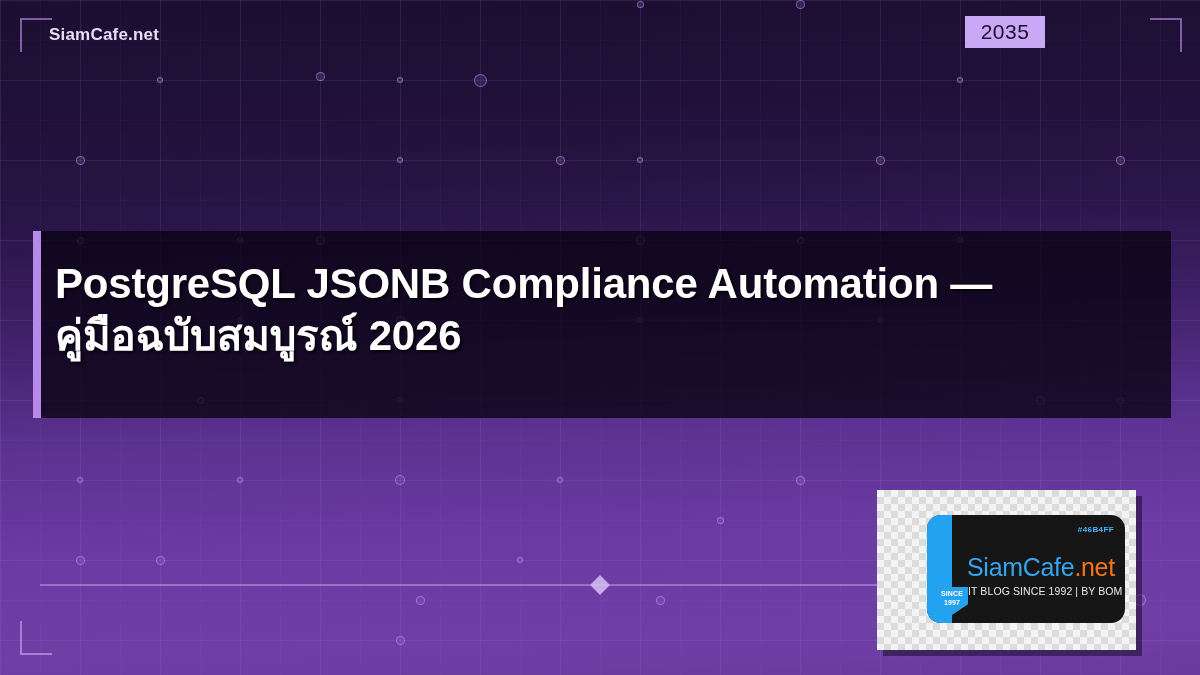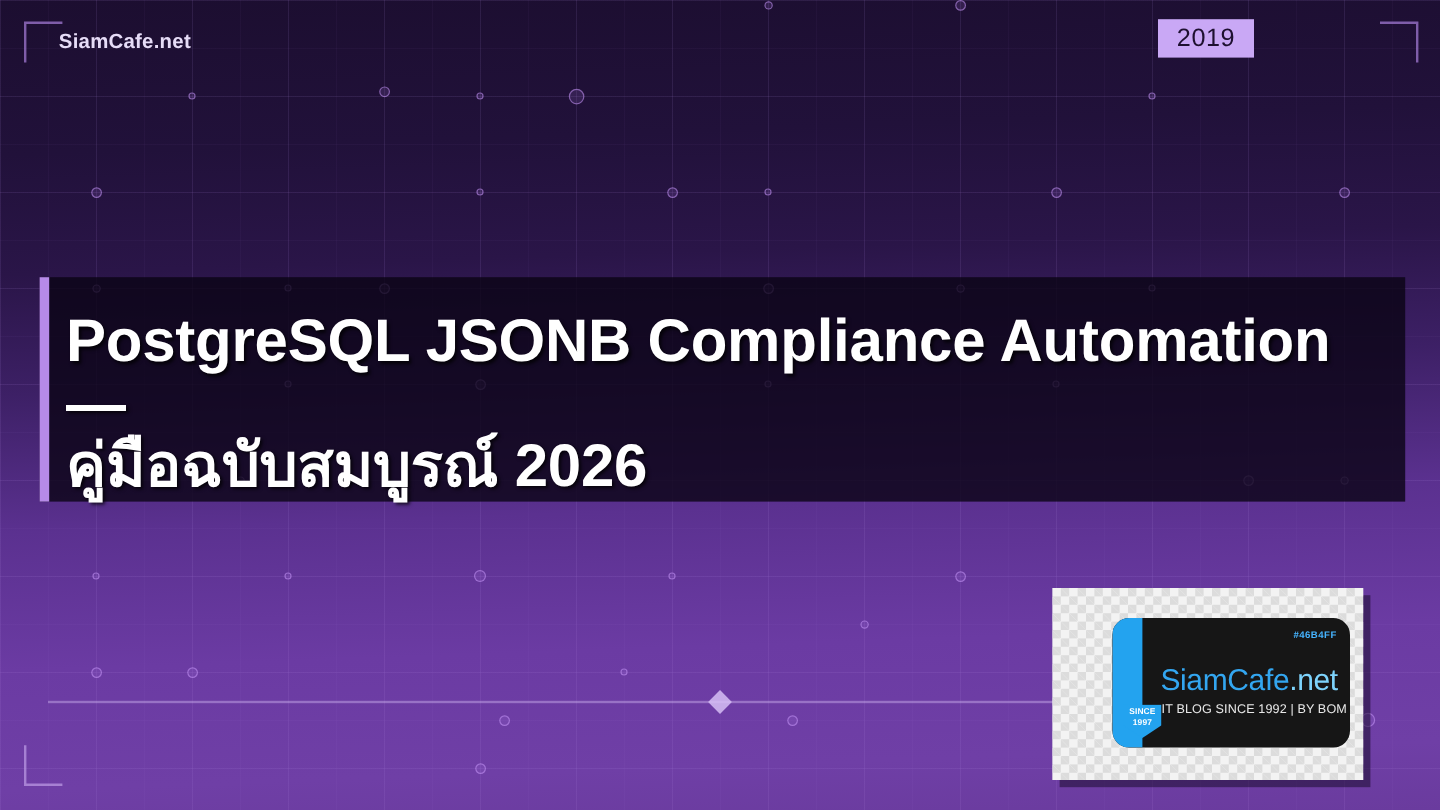--- a/index.html
+++ b/index.html
@@ -86,21 +86,21 @@
   }
   .title-accent {
     position:absolute; left:33px; top:231px;
     width:8px; height:187px;
     background:#b68ae8;
   }
   .title-text {
     position:absolute; left:55px; top:258px;
     width:1100px;
     color:#ffffff;
-    font-size:50px; font-weight:bold;
+    font-size:42px; font-weight:bold;
     line-height:52px;
     letter-spacing:-0.2px;
     text-shadow:2px 2px 3px rgba(0,0,0,0.75);
     white-space:pre-line;
   }
 
   
   .divider {
     position:absolute; left:40px; top:584px;
     width:1080px; height:2px;
@@ -158,21 +158,21 @@
   .ribbon-badge span { font-size:7px; font-weight:bold; letter-spacing:.1px; }
   .hexcode {
     position:absolute; right:11px; top:10px;
     color:#46b4ff; font-size:8px; font-weight:bold; letter-spacing:.4px;
   }
   .logo-brand {
     position:absolute; left:40px; top:38px;
     font-size:25px; letter-spacing:-.3px;
   }
   .logo-brand .b { color:#33a6f0;text-align:center; }
-  .logo-brand .w { color:#7dd3fc; }
+  .logo-brand .w { color:#f97316; }
   .logo-tag {
     position:absolute; left:41px; top:70px;
     color:#e8e8e8; font-size:10.5px; letter-spacing:.1px;
   }
 </style>
 </head>
 <body>
 
 <div id="stage">
 
@@ -222,21 +222,21 @@
       <div class="node" style="left: 196.5px; top: 396.5px; width: 7px; height: 7px;"></div>
       <div class="node" style="left: 517px; top: 557px; width: 6px; height: 6px;"></div>
     </div>
 
   <div class="bracket tl"></div>
   <div class="bracket tr"></div>
   <div class="bracket bl"></div>
 
   <div class="site-name">SiamCafe.net</div>
 
-  <div class="year-badge">2019</div>
+  <div class="year-badge">2035</div>
 
   <div class="title-band"></div>
   <div class="title-accent"></div>
   <div class="title-text">PostgreSQL JSONB Compliance Automation —
 คู่มือฉบับสมบูรณ์ 2026</div>
 
   <div class="divider"></div>
   <div class="diamond"></div>
 
 

